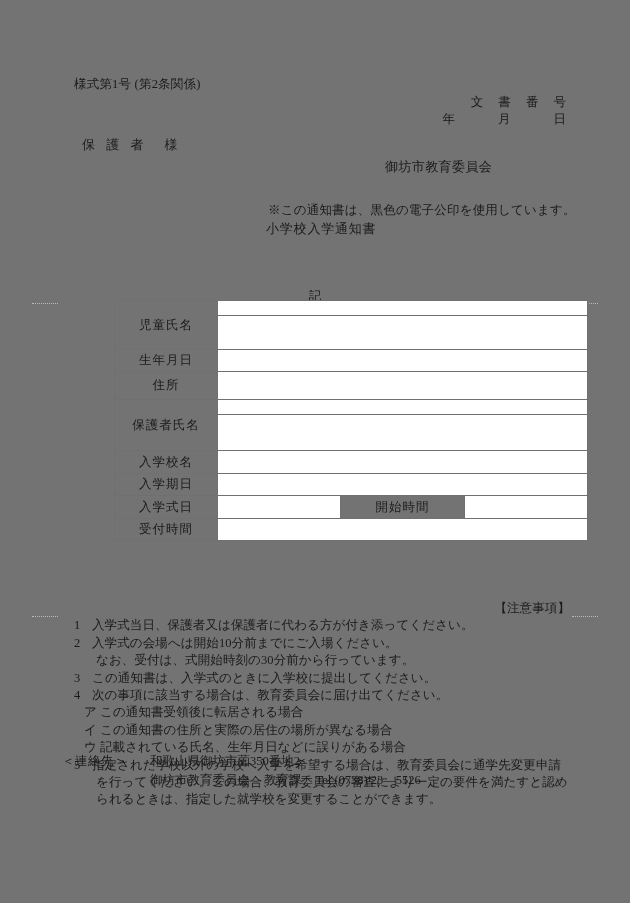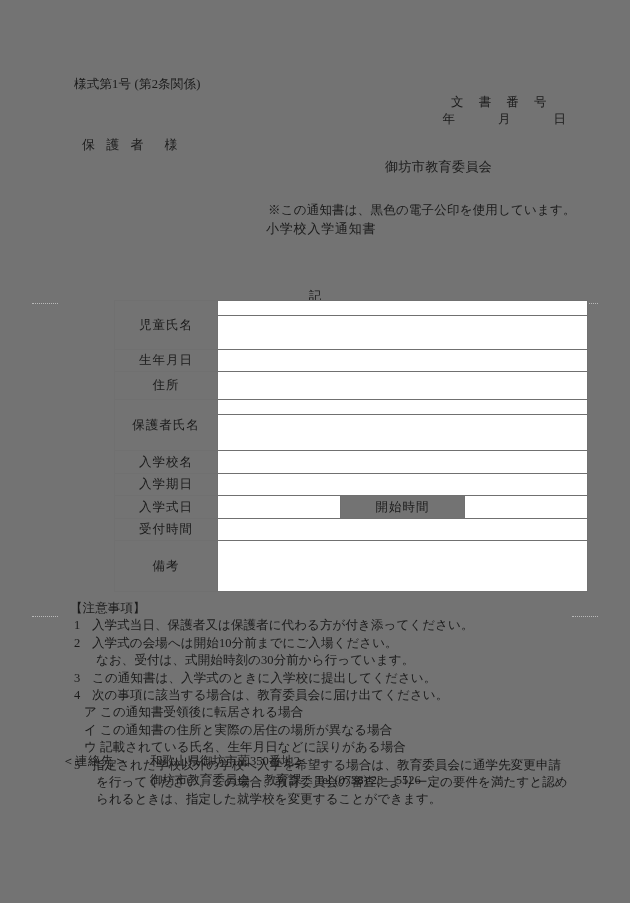--- a/index.html
+++ b/index.html
@@ -36,21 +36,21 @@
     position: absolute;
     left: 74px;
     top: 76px;
     font-size: 12.5px;
     letter-spacing: 0.2px;
   }
   .doc-meta {
     position: absolute;
     right: 58px;
     top: 94px;
-    text-align: center;
+    text-align: right;
     font-size: 12.5px;
     line-height: 17px;
   }
   .doc-meta .line1 { letter-spacing: 6px; }
   .doc-meta .line2 { letter-spacing: 6px; padding-left: 11px; }
 
   .addressee {
     position: absolute;
     left: 82px;
     top: 136px;
@@ -147,21 +147,21 @@
   
   .notes {
     position: absolute;
     left: 70px;
     top: 600px;
     width: 500px;
     font-size: 12.5px;
     line-height: 17.4px;
     letter-spacing: 0.1px;
   }
-  .notes .heading { margin-bottom: 0; }
+  .notes .heading { margin-bottom: 0; text-align: right; }
   .note-row {
     display: flex;
     align-items: flex-start;
   }
   .note-row .num {
     width: 22px;
     flex: 0 0 22px;
     text-align: left;
     padding-left: 4px;
     box-sizing: border-box;
@@ -263,24 +263,20 @@
           <td class="val" style="width:155px;"></td>
           <td class="lbl-inline">開始時間</td>
           <td class="val"></td>
         </tr>
 
         <tr>
           <td class="lbl" style="height:21px;">受付時間</td>
           <td class="val" colspan="3"></td>
         </tr>
 
-        <tr>
-          <td class="lbl" style="height:50px;">備考</td>
-          <td class="val" colspan="3"></td>
-        </tr>
       </tbody>
     </table>
   </div>
 
   <div class="notes">
     <div class="heading nowrap">【注意事項】</div>
 
     <div class="note-row">
       <span class="num">1</span>
       <span class="txt">入学式当日、保護者又は保護者に代わる方が付き添ってください。</span>

